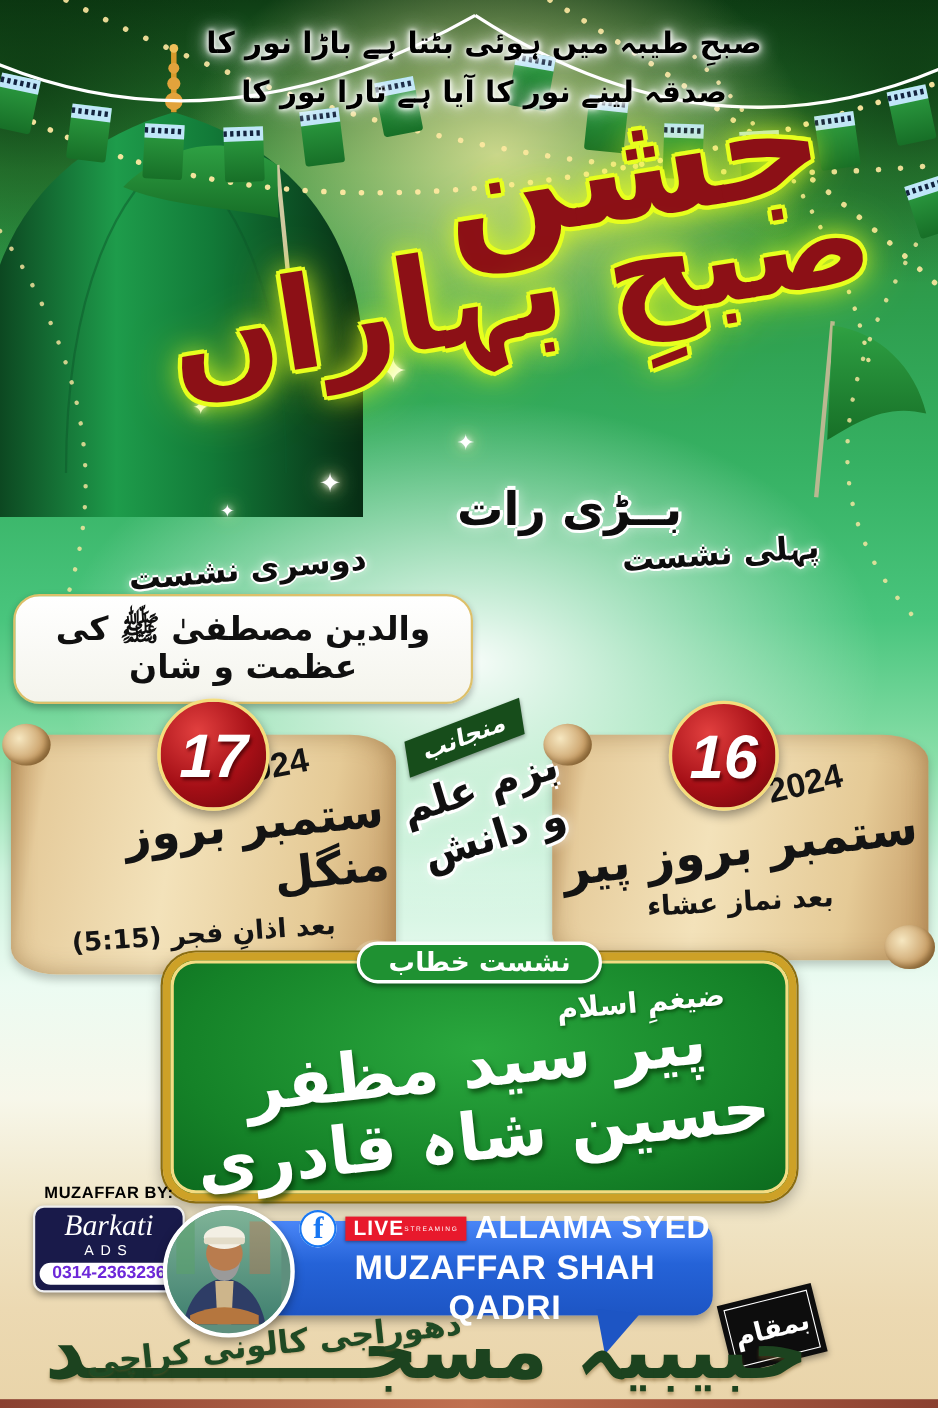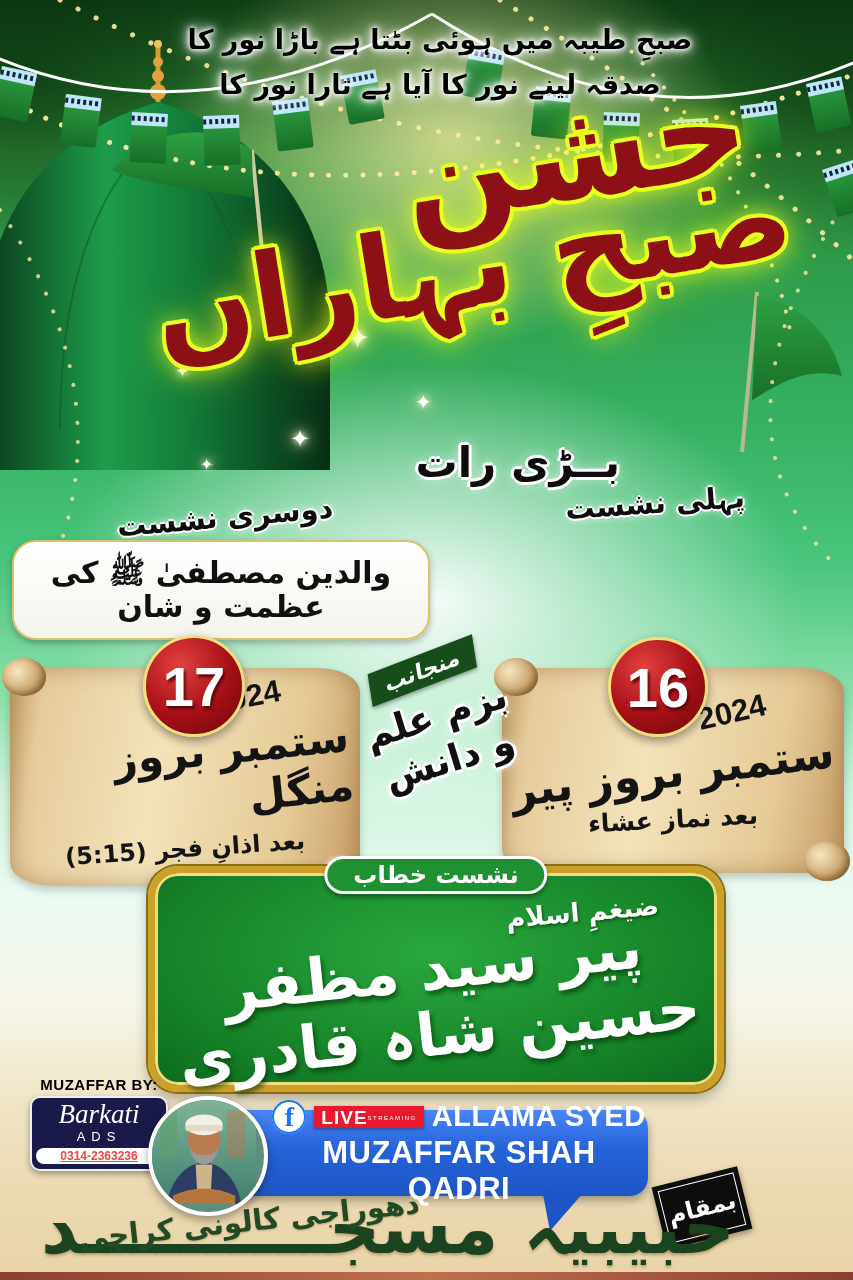--- a/index.html
+++ b/index.html
@@ -44,21 +44,21 @@
     border-radius:16px 42px 16px 42px / 24px;box-shadow:inset 0 0 22px rgba(110,70,25,.4),0 4px 8px rgba(0,0,0,.2);}
   .curl{position:absolute;border-radius:50%;
     background:radial-gradient(circle at 35% 35%, #f6e7c0, #cba26b 60%, #97703c);
     box-shadow:inset -3px -3px 6px rgba(90,60,20,.55);}
   .scroll-inner{position:absolute;inset:8px;display:flex;flex-direction:column;align-items:center;
     justify-content:center;color:#141414;direction:rtl;}
   .date-circle{border-radius:50%;
     background:radial-gradient(circle at 35% 28%, #e2403f, #a50f16 55%, #6d060c);
     border:3px solid #f4dd7d;box-shadow:0 4px 10px rgba(0,0,0,.4);
     color:#fff;font-weight:bold;display:flex;align-items:center;justify-content:center;
-    font-family:"Liberation Sans",sans-serif;text-shadow:2px 3px 3px #5e0509;}
+    font-family:"Liberation Sans",sans-serif;text-shadow:2px 3px 3px #5e0509;font-style:italic;}
   .yr{font-family:"Liberation Sans",sans-serif;font-weight:bold;font-size:31px;}
   .dline{font-weight:bold;}
   .tline{font-weight:bold;}
   
   .organizer{left:352px;top:652px;width:170px;transform:rotate(-17deg);text-align:center;}
   .org-badge{display:inline-block;background:#174d1b;color:#fff;font-size:22px;font-weight:bold;
     padding:4px 16px;transform:skewX(-12deg) rotate(-4deg);box-shadow:0 2px 4px rgba(0,0,0,.4);direction:rtl;}
   .org-name{margin-top:8px;font-size:37px;font-weight:bold;color:#101010;direction:rtl;line-height:1.25;
     text-shadow:0 -3px 0 #fff,0 3px 0 #fff,-3px 0 0 #fff,3px 0 0 #fff,0 0 12px #fff;}
   
@@ -73,22 +73,22 @@
   .sp-name{position:absolute;top:62px;left:0;width:100%;text-align:center;color:#fff;
     font-size:60px;font-weight:bold;transform:rotate(-6deg);direction:rtl;line-height:1.1;
     text-shadow:2px 4px 5px rgba(0,45,0,.6);}
   
   .designer{left:20px;top:1076px;width:158px;text-align:center;font-family:"Liberation Sans",sans-serif;}
   .d-label{font-size:15px;font-weight:bold;color:#000;letter-spacing:.5px;}
   .d-box{margin:3px auto 0;width:126px;background:#191a4a;border:2px solid #efefef;border-radius:10px;
     padding:3px 4px 5px;box-shadow:0 3px 6px rgba(0,0,0,.35);}
   .d-brand{font-family:"Liberation Serif",serif;font-style:italic;font-size:27px;color:#fff;line-height:1;}
   .d-suffix{font-size:13px;color:#fff;letter-spacing:6px;margin:1px 0 4px;}
-  .d-phone{background:#fff;border-radius:999px;color:#ef4444;font-size:12px;font-weight:bold;
-    padding:1px 4px;text-decoration:underline;}
+  .d-phone{background:#fff;border-radius:999px;color:#6d28d9;font-size:16px;font-weight:bold;
+    padding:1px 4px;}
   
   .livebar{left:212px;top:1110px;width:436px;height:86px;border-radius:18px;
     background:linear-gradient(180deg,#4a86f7 0%,#2563d8 45%,#1d55c4 100%);
     box-shadow:0 4px 10px rgba(0,0,0,.35);display:flex;flex-direction:column;justify-content:center;
     padding-left:58px;box-sizing:border-box;font-family:"Liberation Sans",sans-serif;color:#fff;}
   .lb-row{display:flex;align-items:center;justify-content:center;gap:8px;}
   .fb-circle{width:34px;height:34px;border-radius:50%;background:#fff;display:flex;align-items:center;
     justify-content:center;color:#1877f2;font-family:"Liberation Serif",serif;font-weight:bold;
     font-size:28px;line-height:1;box-shadow:0 0 0 2px #1877f2 inset;}
   .live-badge{background:#e8192c;padding:2px 7px 1px;display:flex;flex-direction:row;

